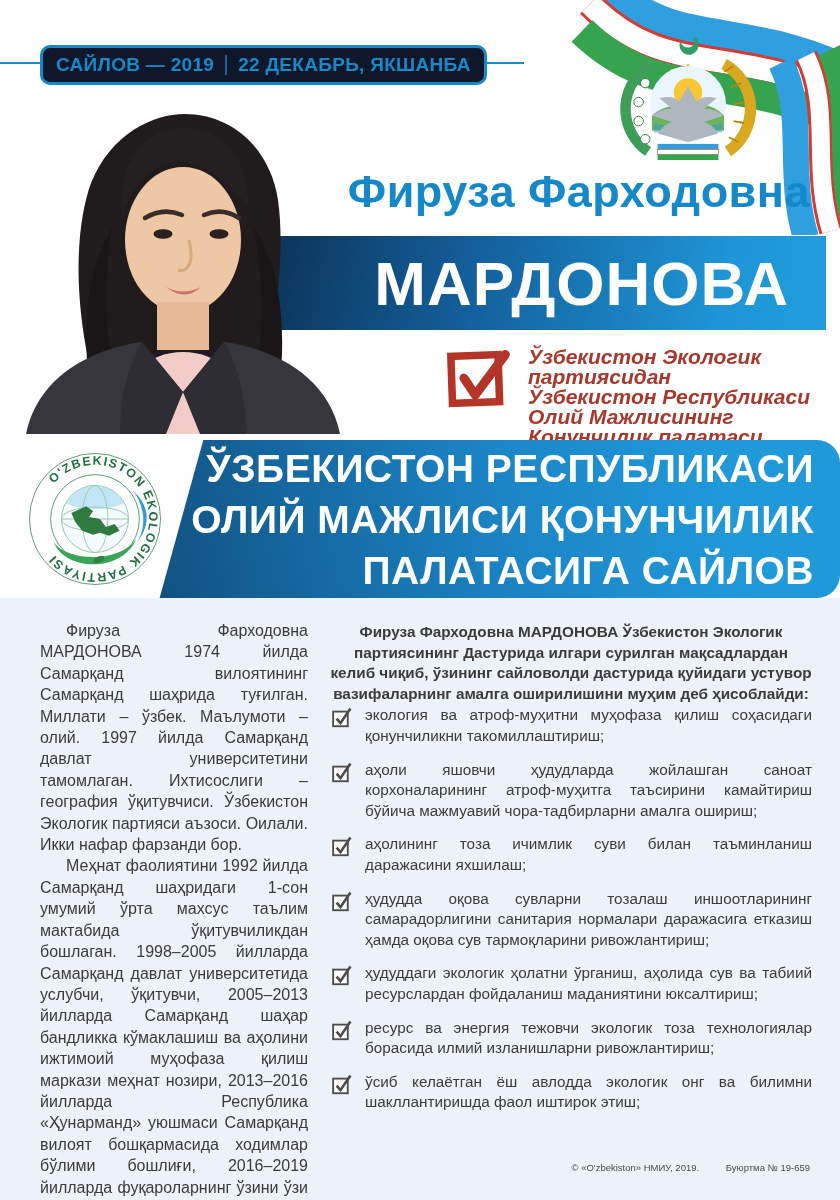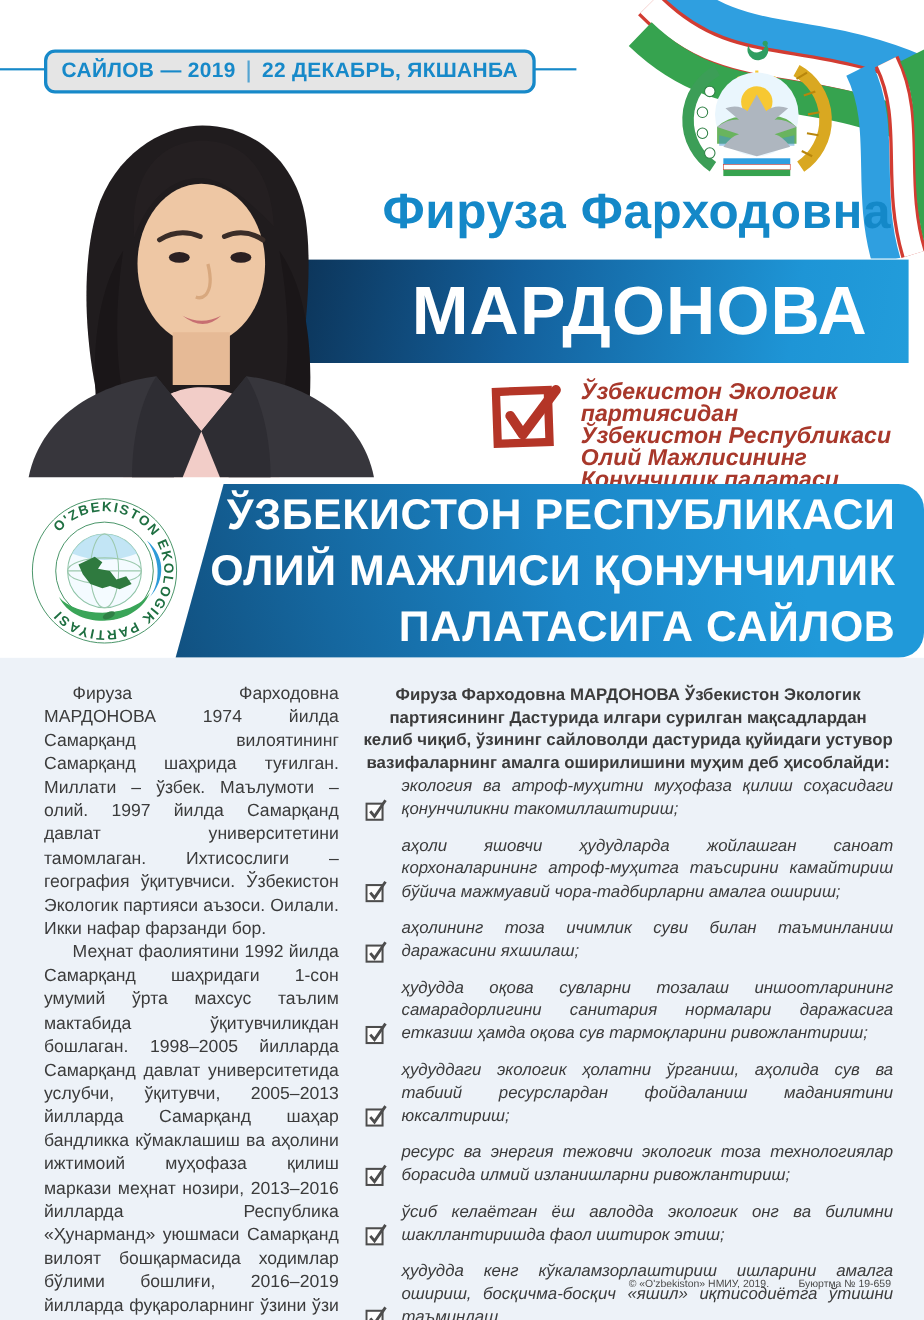--- a/index.html
+++ b/index.html
@@ -3,21 +3,21 @@
 <meta charset="utf-8">
 <style>
   html,body{margin:0;padding:0;}
   .page{position:relative;width:840px;height:1200px;background:#ffffff;overflow:hidden;
         font-family:"Liberation Sans","DejaVu Sans",sans-serif;color:#3b3b3b;}
   
   .hline{position:absolute;height:2px;background:#1789c9;top:62px;}
   .hline.left{left:0;width:40px;}
   .hline.right{left:332px;width:192px;}
   .badge{position:absolute;left:40px;top:45px;height:34px;border:3px solid #1789c9;border-radius:10px;
-         display:flex;align-items:center;padding:0 13px;background:#e5e5e5;z-index:5;}
+         display:flex;align-items:center;padding:0 13px;background:#0f172a;z-index:5;}
   .badge .txt{color:#1789c9;font-weight:bold;font-size:19px;letter-spacing:.3px;white-space:nowrap;}
   .badge .div{width:2px;height:20px;background:#1789c9;margin:0 11px;opacity:.7;}
   
   .ribbon{position:absolute;top:0;right:0;width:360px;height:235px;}
   .emblem{position:absolute;top:28px;left:612px;width:152px;height:152px;}
   
   .photo{position:absolute;left:16px;top:88px;width:332px;height:346px;z-index:3;}
   
   .name-first{position:absolute;right:30px;top:166px;font-size:45px;font-weight:bold;color:#1488c8;
               letter-spacing:.5px;z-index:1;}
@@ -38,21 +38,21 @@
     display:flex;flex-direction:column;justify-content:center;align-items:flex-end;
     padding-right:26px;box-sizing:border-box;z-index:2;border-radius:23px;}
   .title-banner .line{color:#fff;font-weight:bold;font-size:39px;line-height:51px;letter-spacing:.5px;white-space:nowrap;}
   
   .lower-bg{position:absolute;left:0;right:0;top:598px;bottom:0;background:#edf2f8;}
   .bio-col{position:absolute;left:40px;top:620px;width:268px;font-size:16px;line-height:21.4px;
            text-align:justify;color:#3b3b3b;}
   .bio-col p{margin:0;text-indent:26px;}
   .prog-col{position:absolute;left:330px;top:622px;width:482px;font-size:15.3px;line-height:20.6px;color:#3b3b3b;}
   .prog-intro{font-weight:bold;text-align:center;margin:0 0 1px 0;}
-  .prog-item{display:flex;align-items:flex-end;margin-bottom:13px;font-style:italic;}
+  .prog-item{display:flex;align-items:flex-start;margin-bottom:13px;}
   .prog-item svg{flex:0 0 auto;margin:1px 13px 0 2px;}
   .prog-item .it{text-align:justify;flex:1;}
   .footer{position:absolute;right:30px;top:1162px;font-size:9.5px;color:#4a4a4a;}
   .footer span{margin-left:24px;}
 </style>
 </head>
 <body>
 
 <div class="page">
 
@@ -228,27 +228,20 @@
         </svg>
       <div class="it">ресурс ва энергия тежовчи экологик тоза технологиялар борасида илмий изланишларни ривожлантириш;</div>
     </div>
     <div class="prog-item">
       <svg width="20" height="22" viewBox="0 0 26 28">
           <rect x="1.5" y="7" width="19" height="19" fill="#fdfdfd" stroke="#4c4c4c" stroke-width="2.4"></rect>
           <path d="M6,16 L11,22 L24,3" stroke="#4c4c4c" stroke-width="3.4" fill="none"></path>
         </svg>
       <div class="it">ўсиб келаётган ёш авлодда экологик онг ва билимни шакллантиришда фаол иштирок этиш;</div>
     </div>
-    <div class="prog-item">
-      <svg width="20" height="22" viewBox="0 0 26 28">
-          <rect x="1.5" y="7" width="19" height="19" fill="#fdfdfd" stroke="#4c4c4c" stroke-width="2.4"></rect>
-          <path d="M6,16 L11,22 L24,3" stroke="#4c4c4c" stroke-width="3.4" fill="none"></path>
-        </svg>
-      <div class="it">ҳудудда кенг кўкаламзорлаштириш ишларини амалга ошириш, босқичма-босқич «яшил» иқтисодиётга ўтишни таъминлаш.</div>
-    </div>
 
   </div>
 
   <div class="footer">
     <span>© «O'zbekiston» НМИУ, 2019.</span>
     <span>Буюртма № 19-659</span>
   </div>
 
 </div>
 

